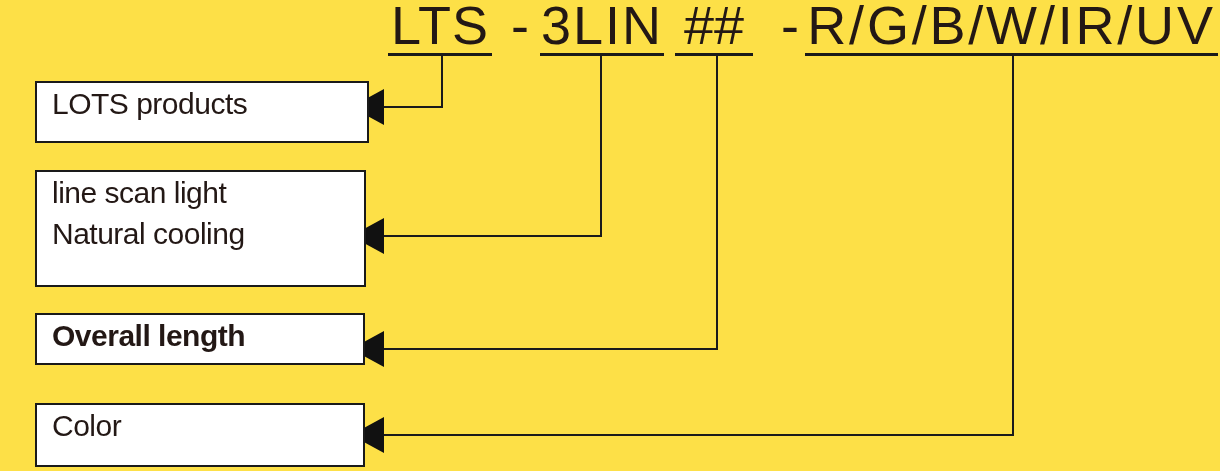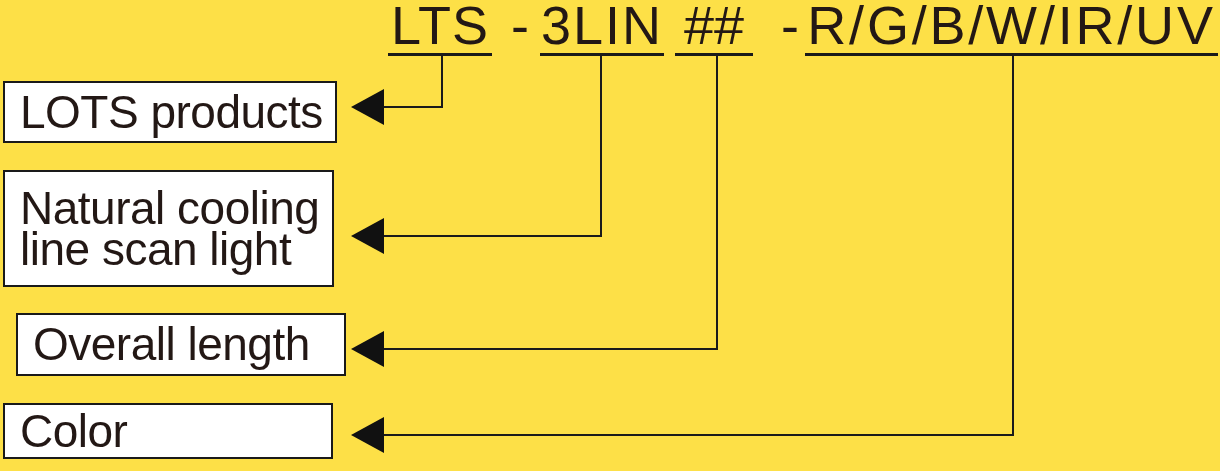--- a/index.html
+++ b/index.html
@@ -59,32 +59,33 @@
   .a4 { left: 351px; top: 417px; }
 
   
   .callout {
     position: absolute;
     box-sizing: border-box;
     border: 2px solid #1a1a1a;
     background: #ffffff;
     display: flex;
     flex-direction: column;
-    justify-content: center;
+    justify-content: flex-start;
     padding-left: 15px;
-    font-size: 46px;
+    font-size: 30px;
     letter-spacing: -0.5px;
     color: #231815;
     white-space: nowrap;
+    margin-left: 32px;
   }
   .callout .line { line-height: 41px; }
   .b1 { left: 3px; top: 81px;  width: 334px; height: 62px;  }
   .b2 { left: 3px; top: 170px; width: 331px; height: 117px; }
-  .b3 { left: 16px; top: 313px; width: 330px; height: 63px;  }
-  .b4 { left: 3px; top: 403px; width: 330px; height: 56px;  }
+  .b3 { left: 3px; top: 313px; width: 330px; height: 52px; font-weight: bold;  }
+  .b4 { left: 3px; top: 403px; width: 330px; height: 64px;  }
 </style>
 </head>
 <body>
 
 <div class="canvas">
 
   <div>
     <span class="seg u seg0">LTS</span>
     <span class="seg seg1">-</span>
     <span class="seg u seg2">3LIN</span>
@@ -105,22 +106,22 @@
   <div class="arrow a1"></div>
   <div class="arrow a2"></div>
   <div class="arrow a3"></div>
   <div class="arrow a4"></div>
 
   <div class="callout b1">
     <span class="line">LOTS products</span>
   </div>
 
   <div class="callout b2">
+    <span class="line">line scan light</span>
     <span class="line">Natural cooling</span>
-    <span class="line">line scan light</span>
   </div>
 
   <div class="callout b3">
     <span class="line">Overall length</span>
   </div>
 
   <div class="callout b4">
     <span class="line">Color</span>
   </div>
 

